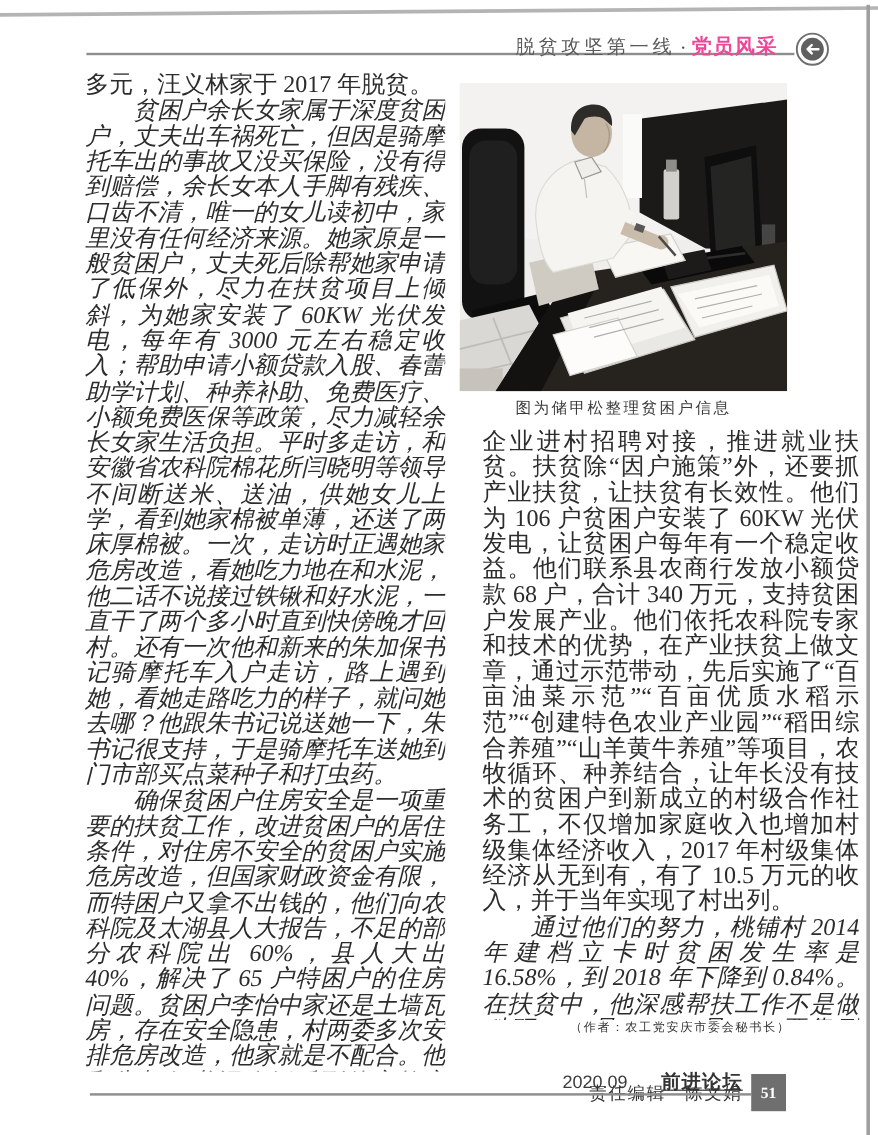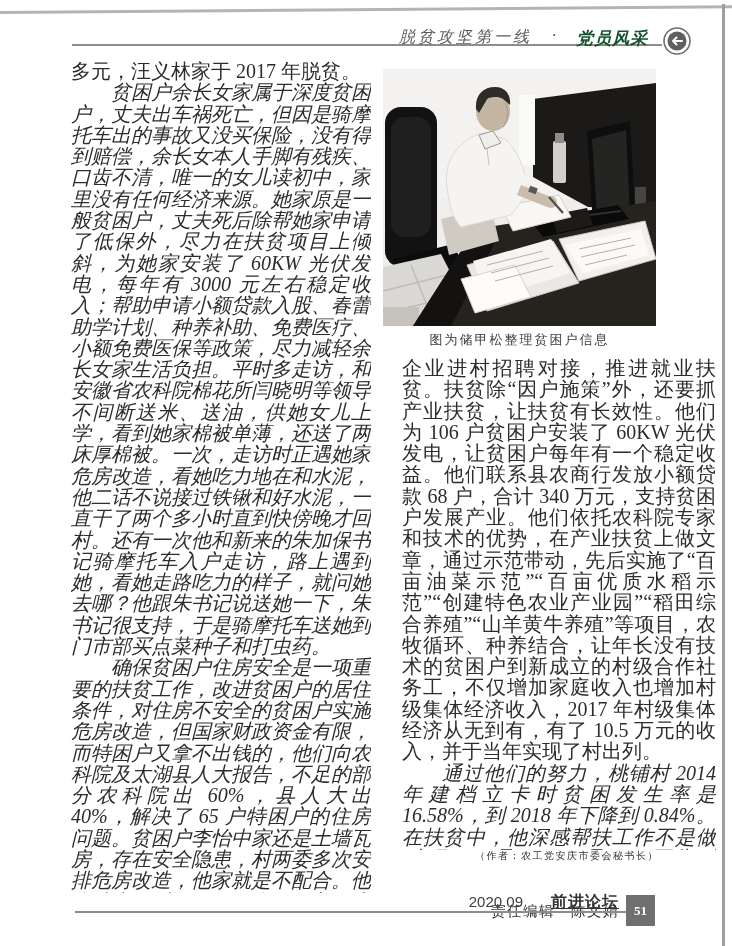--- a/index.html
+++ b/index.html
@@ -19,29 +19,29 @@
   .scan-right{
     position:absolute;left:722px;top:4px;width:3px;height:942px;
     background:#9f9f9f;
   }
   
   .header-rule{
     position:absolute;left:72px;top:44px;width:590px;height:2px;background:#8d8d8d;
   }
   .header-text{
     position:absolute;top:27px;right:84px;
-    white-space:nowrap;display:flex;align-items:flex-start;gap:20px;font-style:italic;
+    white-space:nowrap;display:flex;align-items:flex-end;gap:4px;
   }
   .header-kai{
     font-size:16px;color:#5a5a5a;letter-spacing:3px;
     font-family:"Liberation Serif","DejaVu Serif",serif;
   }
   .header-dot{font-size:16px;color:#4a4a4a;}
   .header-bold{
-    font-size:17px;font-weight:bold;color:#14532d;letter-spacing:1px;
+    font-size:17px;font-weight:bold;color:#ec4899;letter-spacing:1px;
     font-family:"Liberation Sans","DejaVu Sans",sans-serif;
   }
   .header-logo{position:absolute;left:662px;top:26px;width:30px;height:30px;}
   
   .col{
     position:absolute;overflow:hidden;
     font-size:20px;line-height:21.3px;text-align:justify;
   }
   .col p{margin:0;}
   .col p.indent{text-indent:2em;font-style:italic;}

